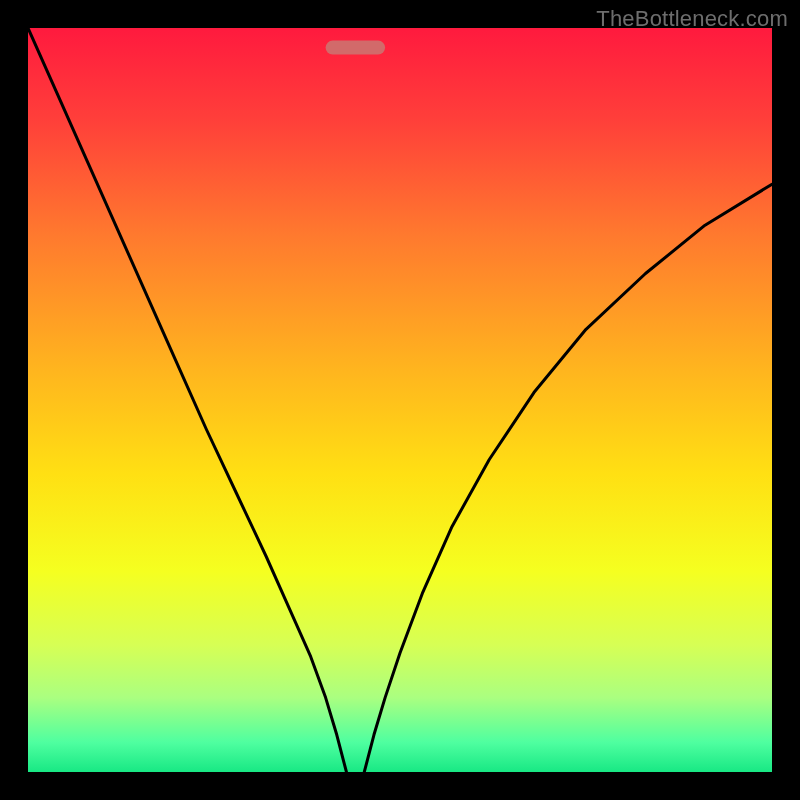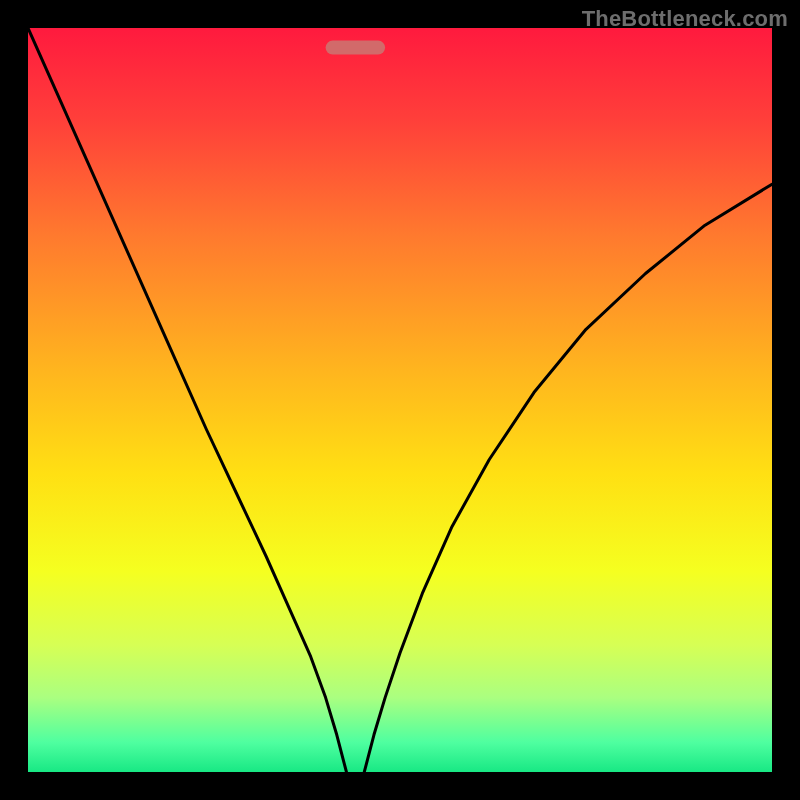--- a/index.html
+++ b/index.html
@@ -26,21 +26,21 @@
     width: 744px;
     height: 744px;
   }
   .watermark {
     position: absolute;
     top: 6px;
     right: 12px;
     color: #6d6d6d;
     font-size: 22px;
     letter-spacing: 0.2px;
-    font-weight: 700;
+    font-weight: 400;
   }
   svg {
     display: block;
   }
 </style>
 </head>
 <body>
 
 <div class="frame">
 

